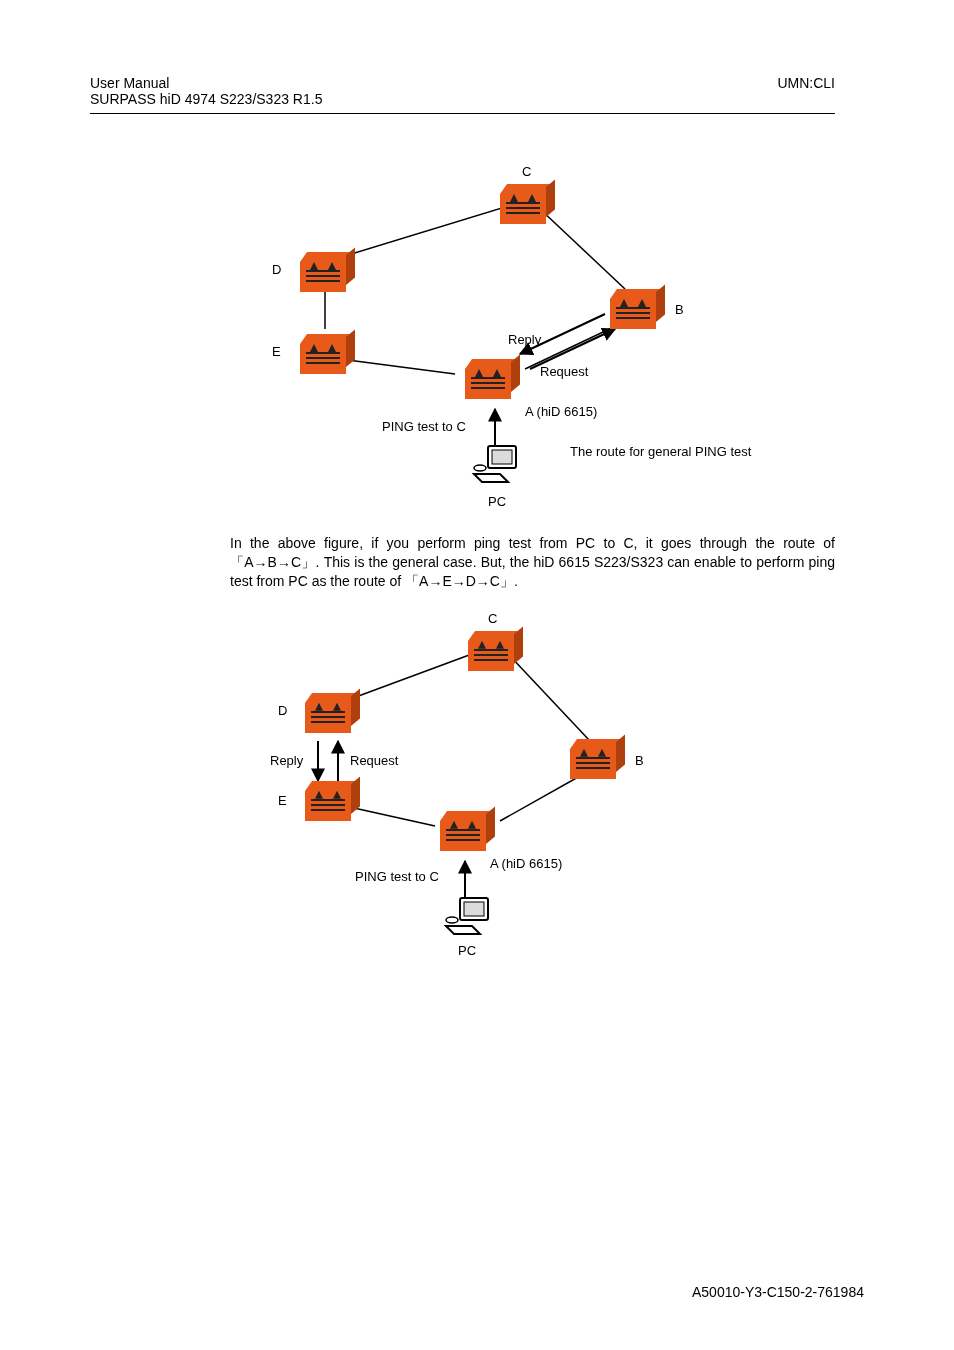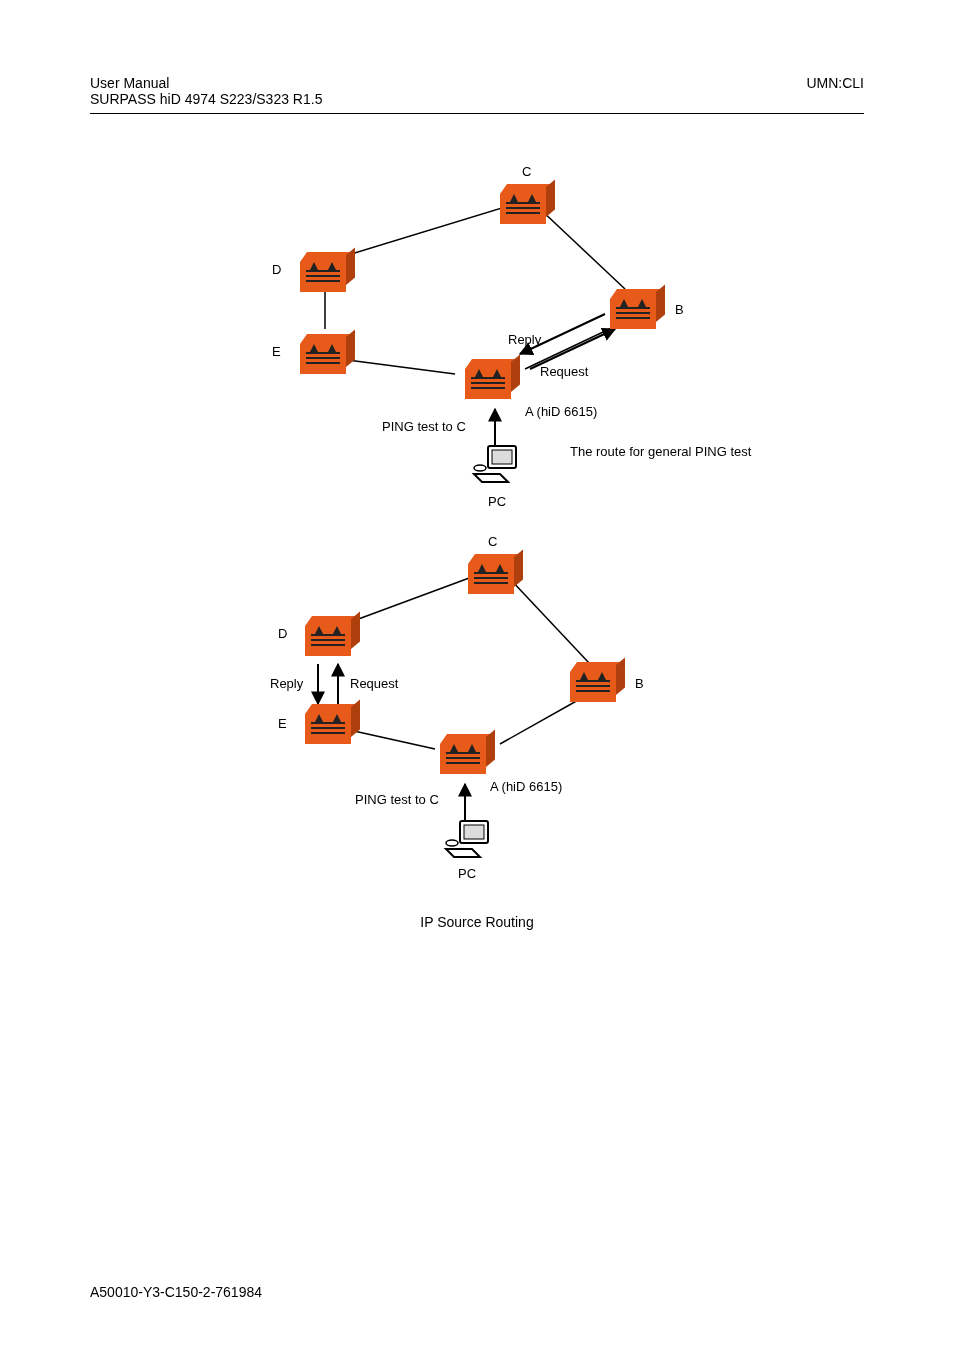--- a/index.html
+++ b/index.html
@@ -7,21 +7,21 @@
     padding: 0;
     font-family: Arial, Helvetica, sans-serif;
     font-size: 14px;
     color: #000;
     background: #fff;
     width: 954px;
     height: 1350px;
     position: relative;
   }
   .page {
-    padding: 75px 90px 40px 90px;
+    padding: 75px 119px 40px 90px;
     box-sizing: border-box;
     height: 100%;
     position: relative;
   }
   .header-row {
     display: flex;
     justify-content: space-between;
     font-size: 14px;
   }
   .header-rule {
@@ -108,21 +108,21 @@
     text-align: center;
     margin: 30px 0 40px 0;
     font-size: 14px;
   }
   .footer {
     position: absolute;
     bottom: 50px;
     left: 90px;
     right: 90px;
     display: flex;
-    justify-content: flex-start;
+    justify-content: flex-end;
     font-size: 14px;
   }
 </style>
 </head>
 <body>
 
 <div class="page">
   <div class="header-row">
     <div>
       <div>User Manual</div>
@@ -208,20 +208,21 @@
         <rect x="18" y="2" width="28" height="22" rx="2" fill="#fff" stroke="#000" stroke-width="2"></rect>
         <rect x="22" y="6" width="20" height="14" fill="#dcdcdc" stroke="#000"></rect>
         <path d="M4 30 L30 30 L38 38 L12 38 Z" fill="#fff" stroke="#000" stroke-width="2"></path>
         <ellipse cx="10" cy="24" rx="6" ry="3" fill="#fff" stroke="#000" stroke-width="1.5"></ellipse>
       </svg>
     </div>
     <span class="lbl" style="left:258px; top:320px;">PC</span>
   </div>
 
 
+  <p class="para">In the above figure, if you perform ping test from PC to C, it goes through the route of 「A→B→C」. This is the general case. But, the hiD 6615 S223/S323 can enable to perform ping test from PC as the route of 「A→E→D→C」.</p>
 
   <div class="figure fig2">
     <svg class="conn" viewBox="0 0 520 340">
       <defs>
         <marker id="ah2" viewBox="0 0 10 10" refX="9" refY="5" markerWidth="7" markerHeight="7" orient="auto">
           <path d="M0,0 L10,5 L0,10 z" fill="#000"></path>
         </marker>
       </defs>
       <line x1="250" y1="30" x2="115" y2="80" stroke="#000" stroke-width="1.5"></line>
       <line x1="115" y1="185" x2="205" y2="205" stroke="#000" stroke-width="1.5"></line>
@@ -287,19 +288,18 @@
       <svg viewBox="0 0 50 44">
         <rect x="18" y="2" width="28" height="22" rx="2" fill="#fff" stroke="#000" stroke-width="2"></rect>
         <rect x="22" y="6" width="20" height="14" fill="#dcdcdc" stroke="#000"></rect>
         <path d="M4 30 L30 30 L38 38 L12 38 Z" fill="#fff" stroke="#000" stroke-width="2"></path>
         <ellipse cx="10" cy="24" rx="6" ry="3" fill="#fff" stroke="#000" stroke-width="1.5"></ellipse>
       </svg>
     </div>
     <span class="lbl" style="left:228px; top:322px;">PC</span>
   </div>
 
-  <div class="caption">IP Source Routing</div>
 
   <div class="footer">
     <span>A50010-Y3-C150-2-7619</span>
     <span>84</span>
   </div>
 </div>
 
 </body></html>

